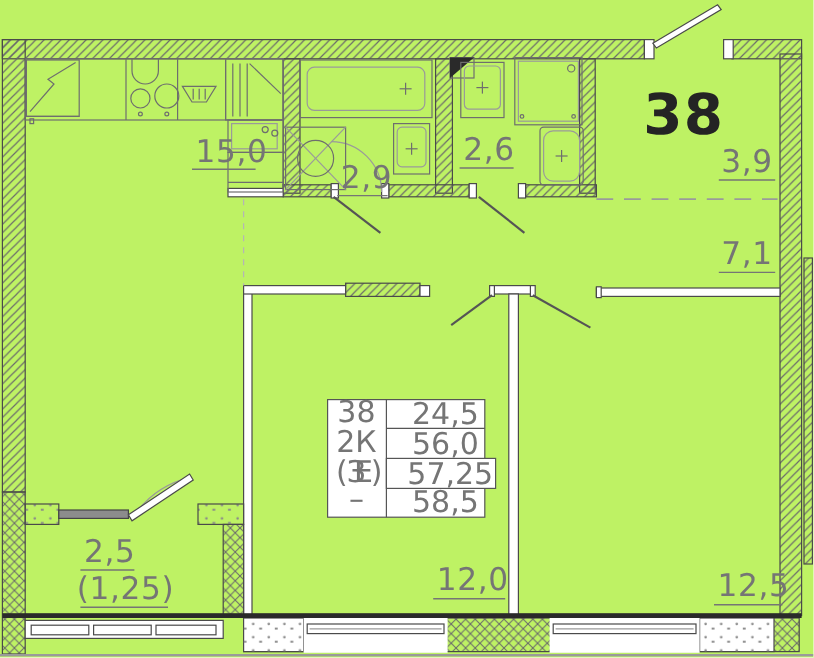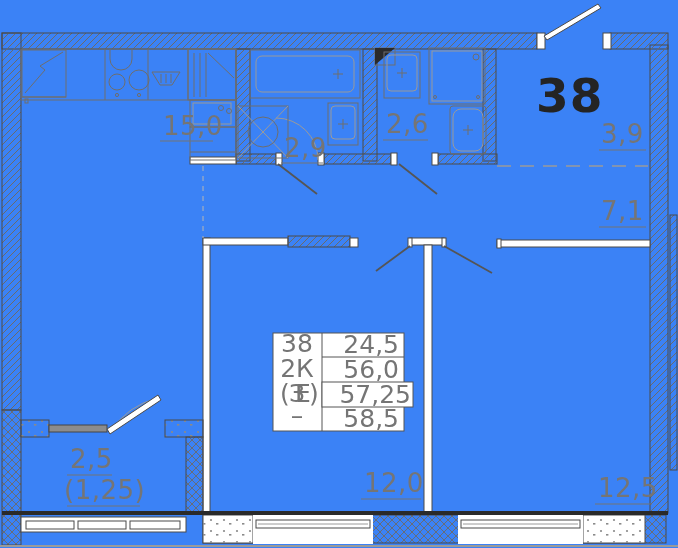--- a/index.html
+++ b/index.html
@@ -1,16 +1,16 @@
 <!DOCTYPE html>
 <html><head>
 <meta charset="utf-8">
 <style>
   html,body{margin:0;padding:0;background:#fff;}
-  .stage{position:relative;width:678px;height:548px;background:#3b82f6;overflow:hidden;
+  .stage{position:relative;width:678px;height:548px;background:#bef264;overflow:hidden;
          font-family:"DejaVu Sans",sans-serif;}
   svg{display:block;}
   text{font-family:"DejaVu Sans",sans-serif;}
   .room-label{fill:#757575;font-size:26px;letter-spacing:0.5px;}
   .stamp-text{fill:#757575;font-size:25px;}
   .apt-number{fill:#242424;font-size:47px;font-weight:bold;letter-spacing:1px;}
   .fix{stroke:#6e6e6e;fill:none;stroke-width:1;}
   .fix-light{stroke:#9a9a9a;fill:none;stroke-width:1;}
   .wall{stroke:#4a4a4a;stroke-width:1;}
   .thinwall{fill:#ffffff;stroke:#4a4a4a;stroke-width:1;}

